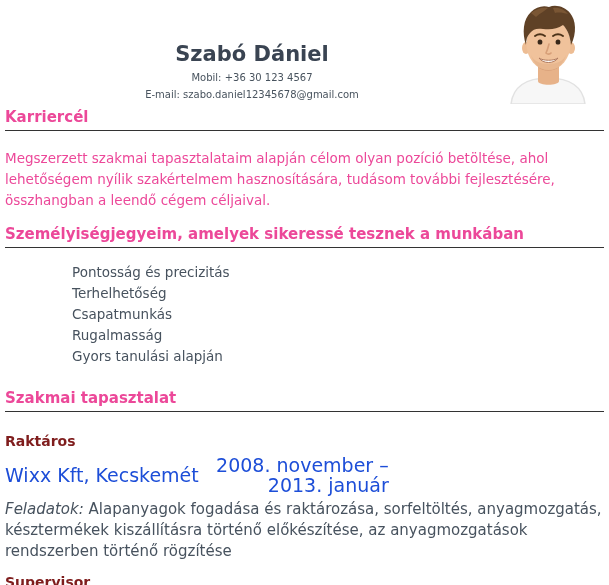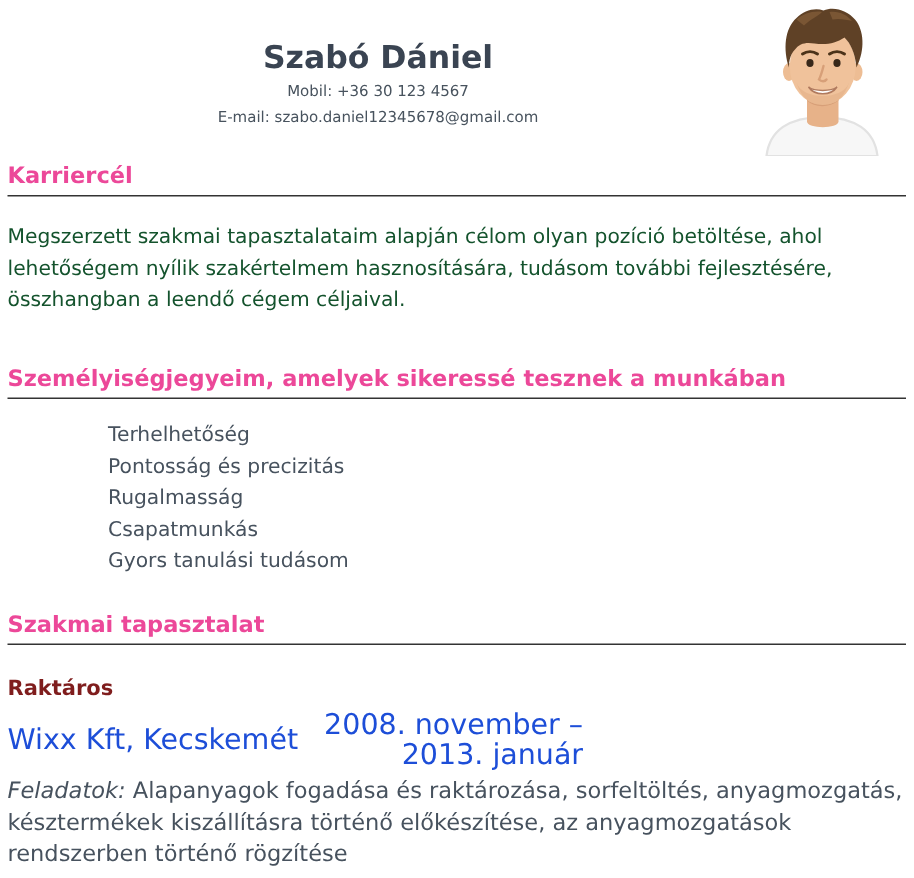--- a/index.html
+++ b/index.html
@@ -6,46 +6,46 @@
   html, body { margin: 0; padding: 0; }
   body {
     width: 609px; height: 585px; overflow: hidden;
     background: #ffffff;
     font-family: "DejaVu Sans", "Liberation Sans", sans-serif;
     color: #47525e;
   }
   .page { padding: 0 5px; position: relative; }
 
   
-  .cv-header { position: relative; height: 102px; padding-top: 26px; }
+  .cv-header { position: relative; height: 102px; padding-top: 42px; }
   .header-text { width: 494px; text-align: center; }
   .cv-name {
     margin: 0 0 3px 0; font-size: 21px; font-weight: bold;
     color: #3a4452; line-height: 24px;
   }
   .contact-line { font-size: 10px; line-height: 17px; color: #48535e; }
 
   .photo {
     position: absolute; top: 3px; right: 0;
     width: 111px; height: 101px;
   }
   .photo svg { display: block; width: 111px; height: 101px; }
 
   
   .sec-title {
     margin: 0; font-size: 15px; font-weight: bold; color: #ec4899;
     line-height: 17px; padding-bottom: 4px;
     border-bottom: 1px solid #333333;
   }
   .sec-title.t1 { margin-top: 7px; }
-  .sec-title.t2 { margin-top: 33px; }
+  .sec-title.t2 { margin-top: 15px; }
   .sec-title.t3 { margin-top: 23px; }
 
   .body-par {
-    margin: 17px 0 0 0; font-size: 13.5px; line-height: 21px; color: #14532d;
+    margin: 17px 0 0 0; font-size: 13.5px; line-height: 21px; color: #ec4899;
   }
 
   .traits-list {
     margin: 14px 0 0 0; padding: 0 0 0 67px; list-style: none;
     font-size: 13.5px; line-height: 21px; color: #47525e;
   }
 
   
   .job-title {
     margin: 21px 0 0 0; font-size: 14px; font-weight: bold;
@@ -107,25 +107,25 @@
   </header>
 
   <section>
     <h2 class="sec-title t1">Karriercél</h2>
     <p class="body-par">Megszerzett szakmai tapasztalataim alapján célom olyan pozíció betöltése, ahol lehetőségem nyílik szakértelmem hasznosítására, tudásom további fejlesztésére, összhangban a leendő cégem céljaival.</p>
   </section>
 
   <section>
     <h2 class="sec-title t2">Személyiségjegyeim, amelyek sikeressé tesznek a munkában</h2>
     <ul class="traits-list">
+      <li>Pontosság és precizitás</li>
       <li>Terhelhetőség</li>
-      <li>Pontosság és precizitás</li>
+      <li>Csapatmunkás</li>
       <li>Rugalmasság</li>
-      <li>Csapatmunkás</li>
-      <li>Gyors tanulási tudásom</li>
+      <li>Gyors tanulási alapján</li>
     </ul>
   </section>
 
   <section>
     <h2 class="sec-title t3">Szakmai tapasztalat</h2>
 
     <div class="job">
       <h3 class="job-title">Raktáros</h3>
       <div class="job-row">
         <span class="company">Wixx Kft, Kecskemét</span>

